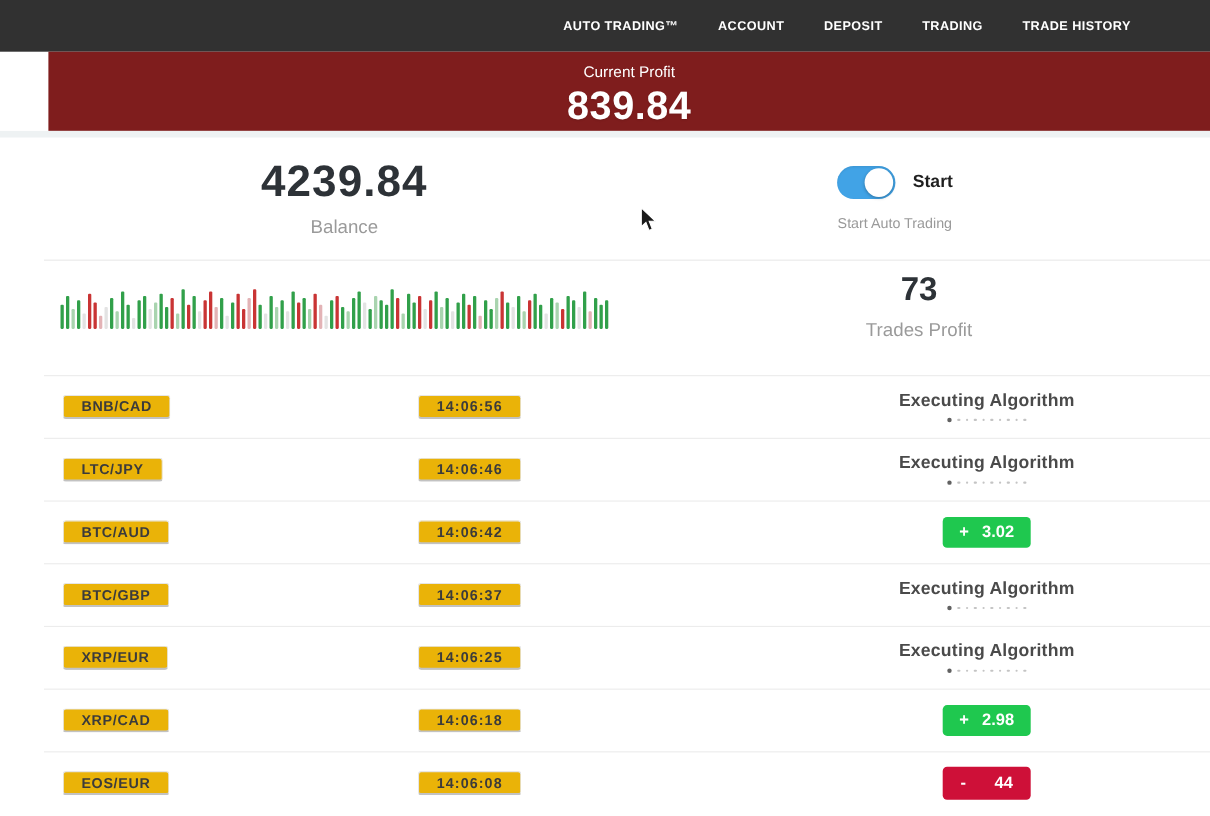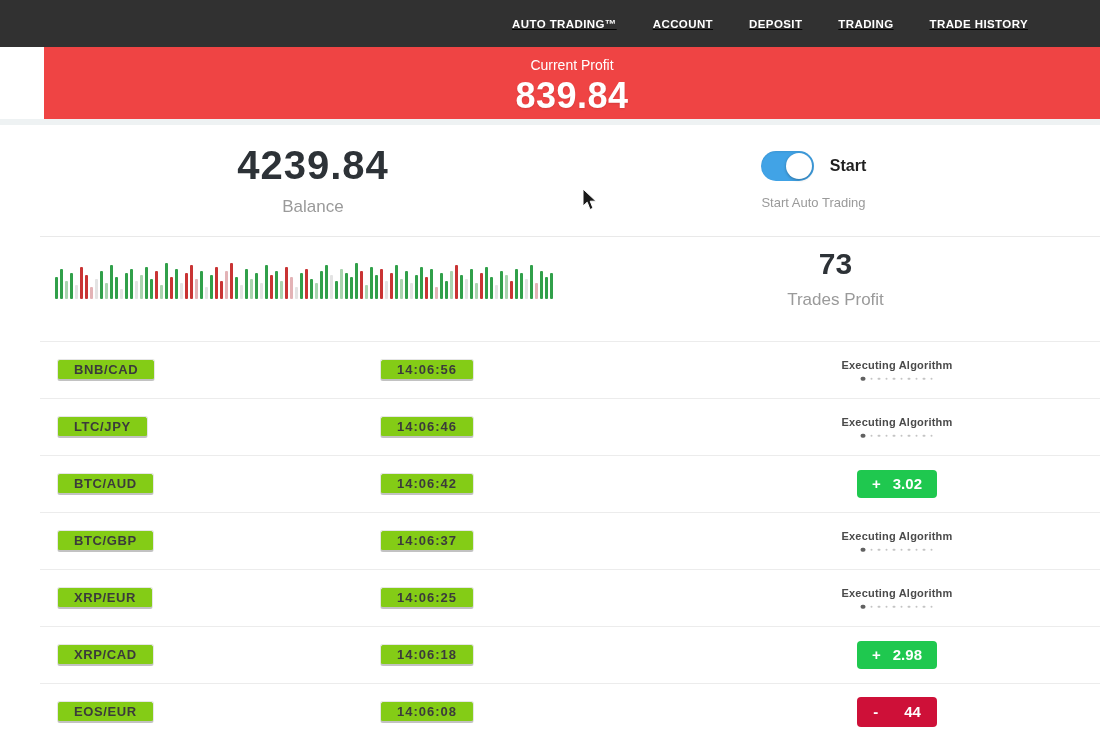--- a/index.html
+++ b/index.html
@@ -44,53 +44,53 @@
   .bars { display:flex; align-items:flex-end; height:46px; }
   .bars span { display:block; width:3px; margin-right:2px; border-radius:1px; }
   .trades-opened-block { position:absolute; left:748px; top:10px; width:175px; text-align:center; }
   .trades-opened-value { font-size:30px; font-weight:bold; color:#2d3237; }
 
   
   .trade-row { position:relative; height:57px; }
   .trade-row::before { content:""; position:absolute; top:0; left:40px; right:0;
                        height:1px; background:#ececec; }
   .chip { position:absolute; top:50%; transform:translateY(-50%);
-          background:#84cc16; border:1px solid #e6e6e6; border-bottom:2px solid #c2c2c2;
+          background:#eab308; border:1px solid #e6e6e6; border-bottom:2px solid #c2c2c2;
           border-radius:3px; padding:2px 16px; font-size:13px; font-weight:bold;
           color:#3b3b3b; letter-spacing:.6px; white-space:nowrap; }
   .chip.pair { left:57px; }
   .chip.time { left:427px; transform:translate(-50%,-50%); letter-spacing:1px; }
   .status { position:absolute; left:897px; top:50%; transform:translate(-50%,-50%);
             text-align:center; }
-  .exec-label { font-size:11px; font-weight:bold; color:#4a4a4a; letter-spacing:.2px; }
+  .exec-label { font-size:16px; font-weight:bold; color:#4a4a4a; letter-spacing:.2px; }
   .dots { display:flex; align-items:center; justify-content:center; gap:5px; margin-top:6px; }
   .dots i { display:block; width:2.5px; height:2.5px; border-radius:50%; background:#c4c4c4; }
   .dots i.active { width:4.5px; height:4.5px; background:#616161; }
   .result-badge { display:flex; align-items:center; justify-content:center;
                   min-width:80px; height:28px; border-radius:4px; color:#fff;
                   font-size:15px; font-weight:bold; padding:0 12px; }
   .result-badge.profit { background:#1fc84f; gap:12px; }
   .result-badge.loss   { background:#ce1038; gap:26px; height:30px; }
 
   .cursor { position:absolute; left:582px; top:188px; width:17px; height:24px; z-index:9; }
 </style>
 </head>
 <body>
 
 <div class="page">
 
-  <div class="navbar" style="background: rgb(49, 49, 49); text-decoration: underline;">
+  <div class="navbar" style="background: rgb(49, 49, 49);">
     <span class="nav-item">AUTO TRADING™</span>
     <span class="nav-item">ACCOUNT</span>
     <span class="nav-item">DEPOSIT</span>
     <span class="nav-item">TRADING</span>
     <span class="nav-item">TRADE HISTORY</span>
   </div>
 
-  <div class="banner" style="background: #ef4444; margin-left: 44px;">
+  <div class="banner" style="background: #7f1d1d; margin-left: 44px;">
     <div class="banner-label">Current Profit</div>
     <div class="banner-value">839.84</div>
   </div>
   <div class="banner-strip"></div>
 
   <div class="balance-section">
     <div class="balance-block">
       <div class="balance-value">4239.84</div>
       <div class="muted-label">Balance</div>
     </div>

